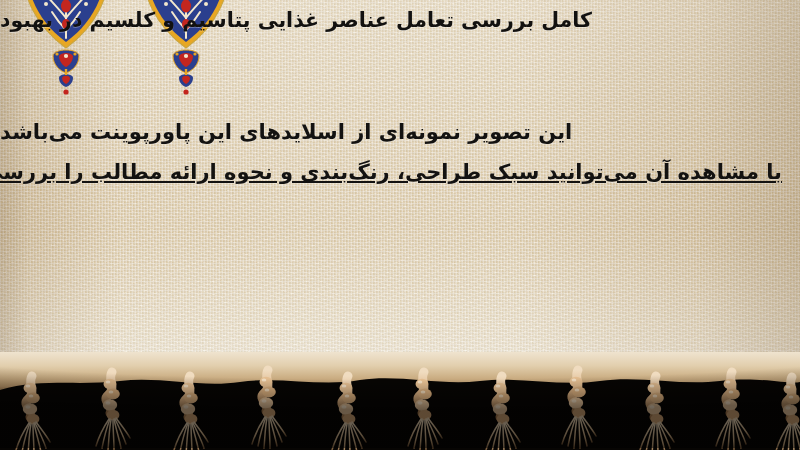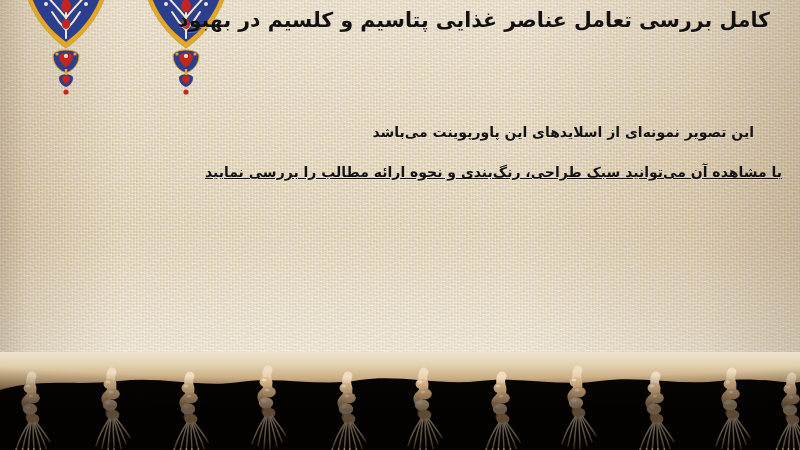--- a/index.html
+++ b/index.html
@@ -119,21 +119,21 @@
     pointer-events: none;
   }
 
   
   .text-layer {
     position: absolute;
     left: 0; top: 0;
     width: 800px;
     height: 372px;
     direction: rtl;
-    text-align: right;
+    text-align: left;
     pointer-events: none;
   }
   .title {
     position: absolute;
     top: 4px;
     left: 0;
     width: 800px;
     padding-right: 30px;
     box-sizing: border-box;
     color: #121110;
@@ -147,21 +147,21 @@
   .title .line-2 { padding-right: 62px; }
 
   .body-block {
     position: absolute;
     top: 112px;
     left: 0;
     width: 800px;
     padding-right: 18px;
     box-sizing: border-box;
     color: #131211;
-    font-size: 14px;
+    font-size: 21px;
     font-weight: 700;
     line-height: 40px;
     text-shadow: 0 1px 0 rgba(255,255,255,0.25);
   }
   .body-block .line { display: block; white-space: nowrap; }
   .body-block .line-1 { padding-right: 28px; }
   .body-block .line-2 { padding-right: 0px; text-decoration: underline; }
   .body-block .line-3 { padding-right: 6px; }
 </style>
 </head>

